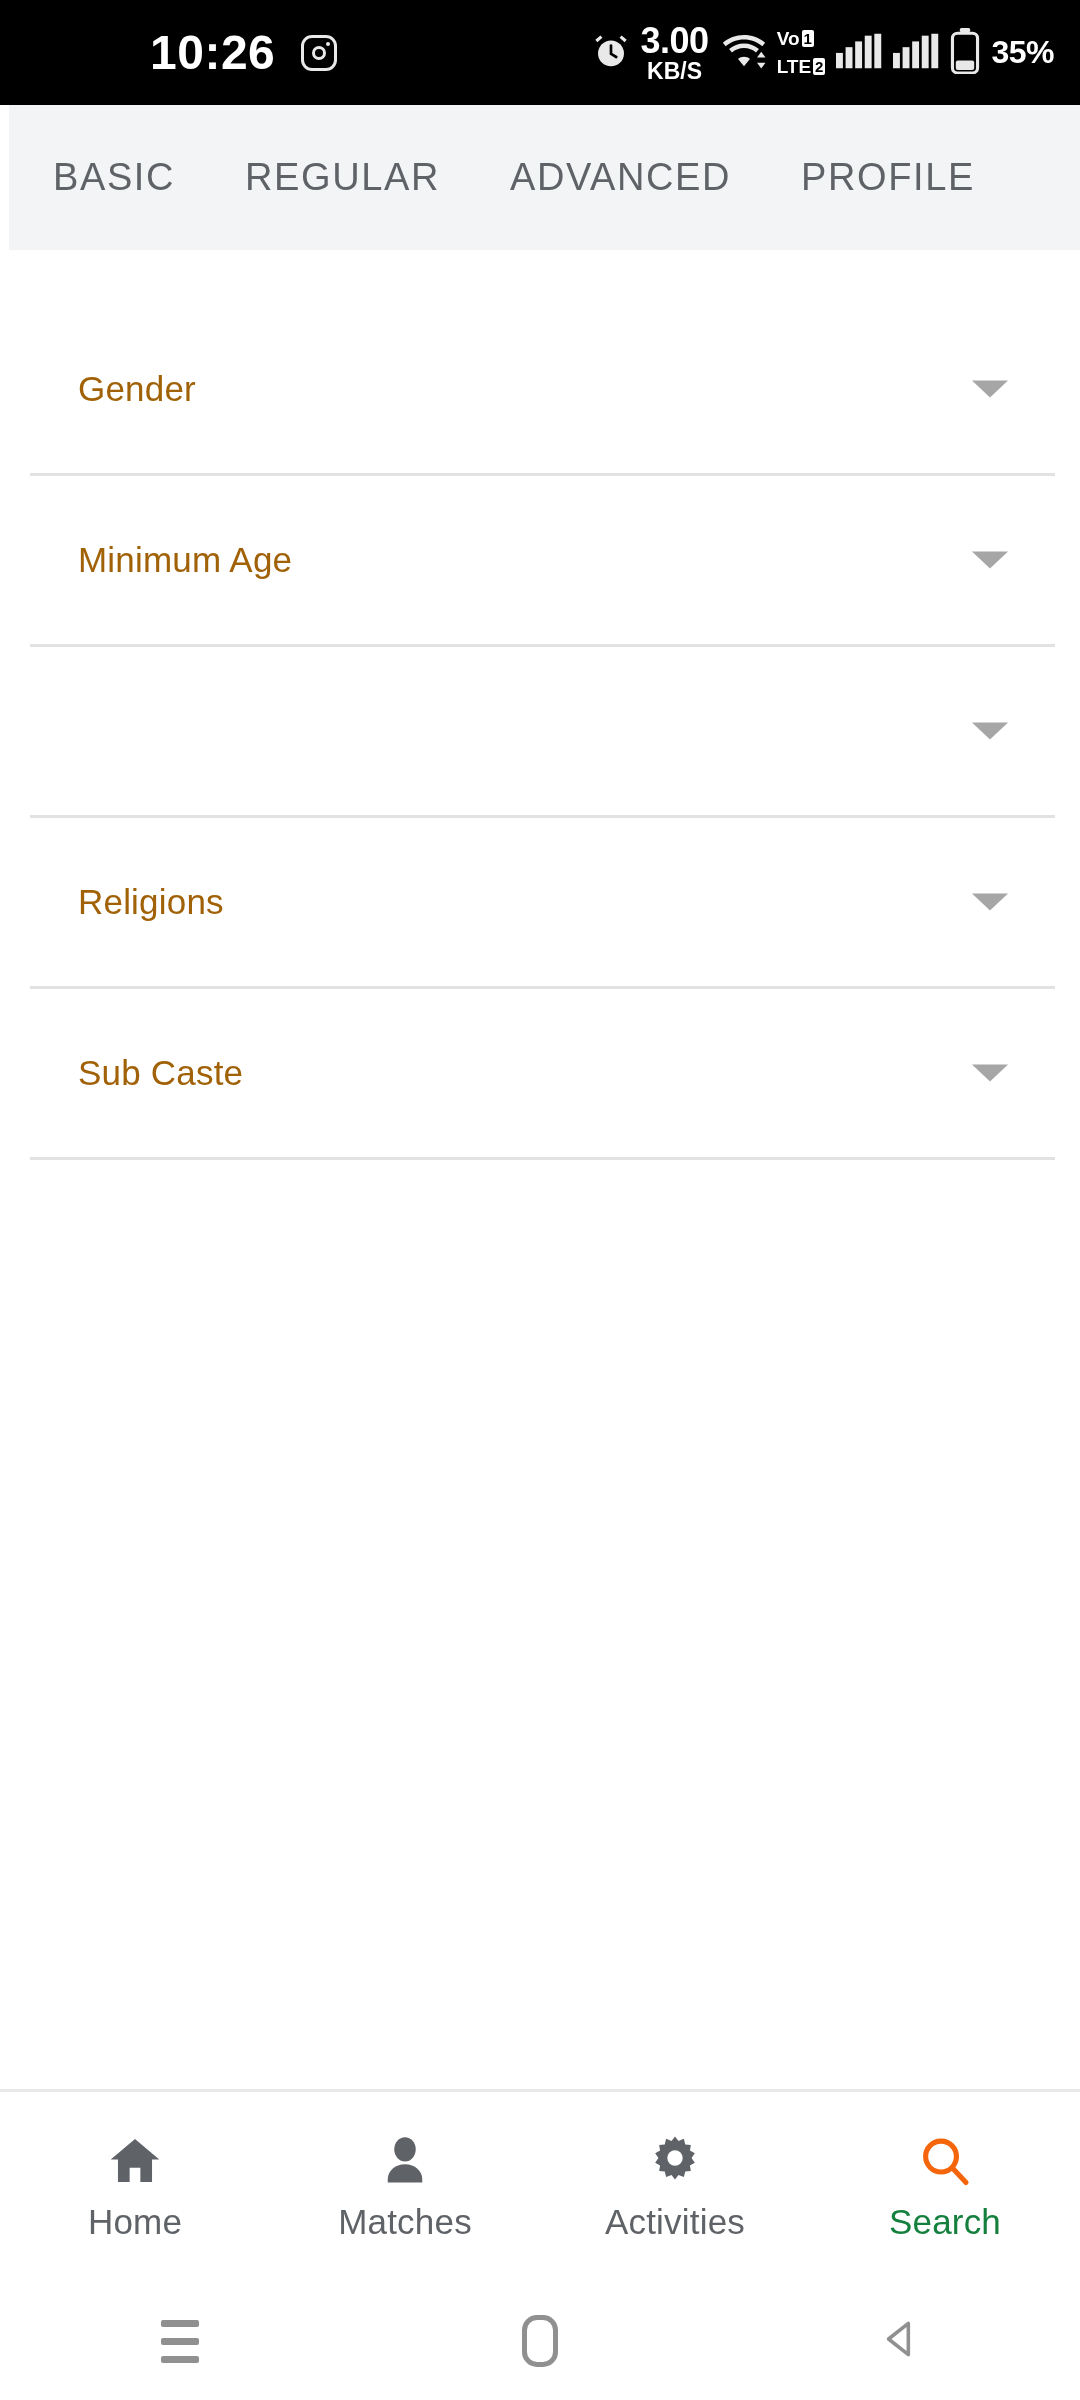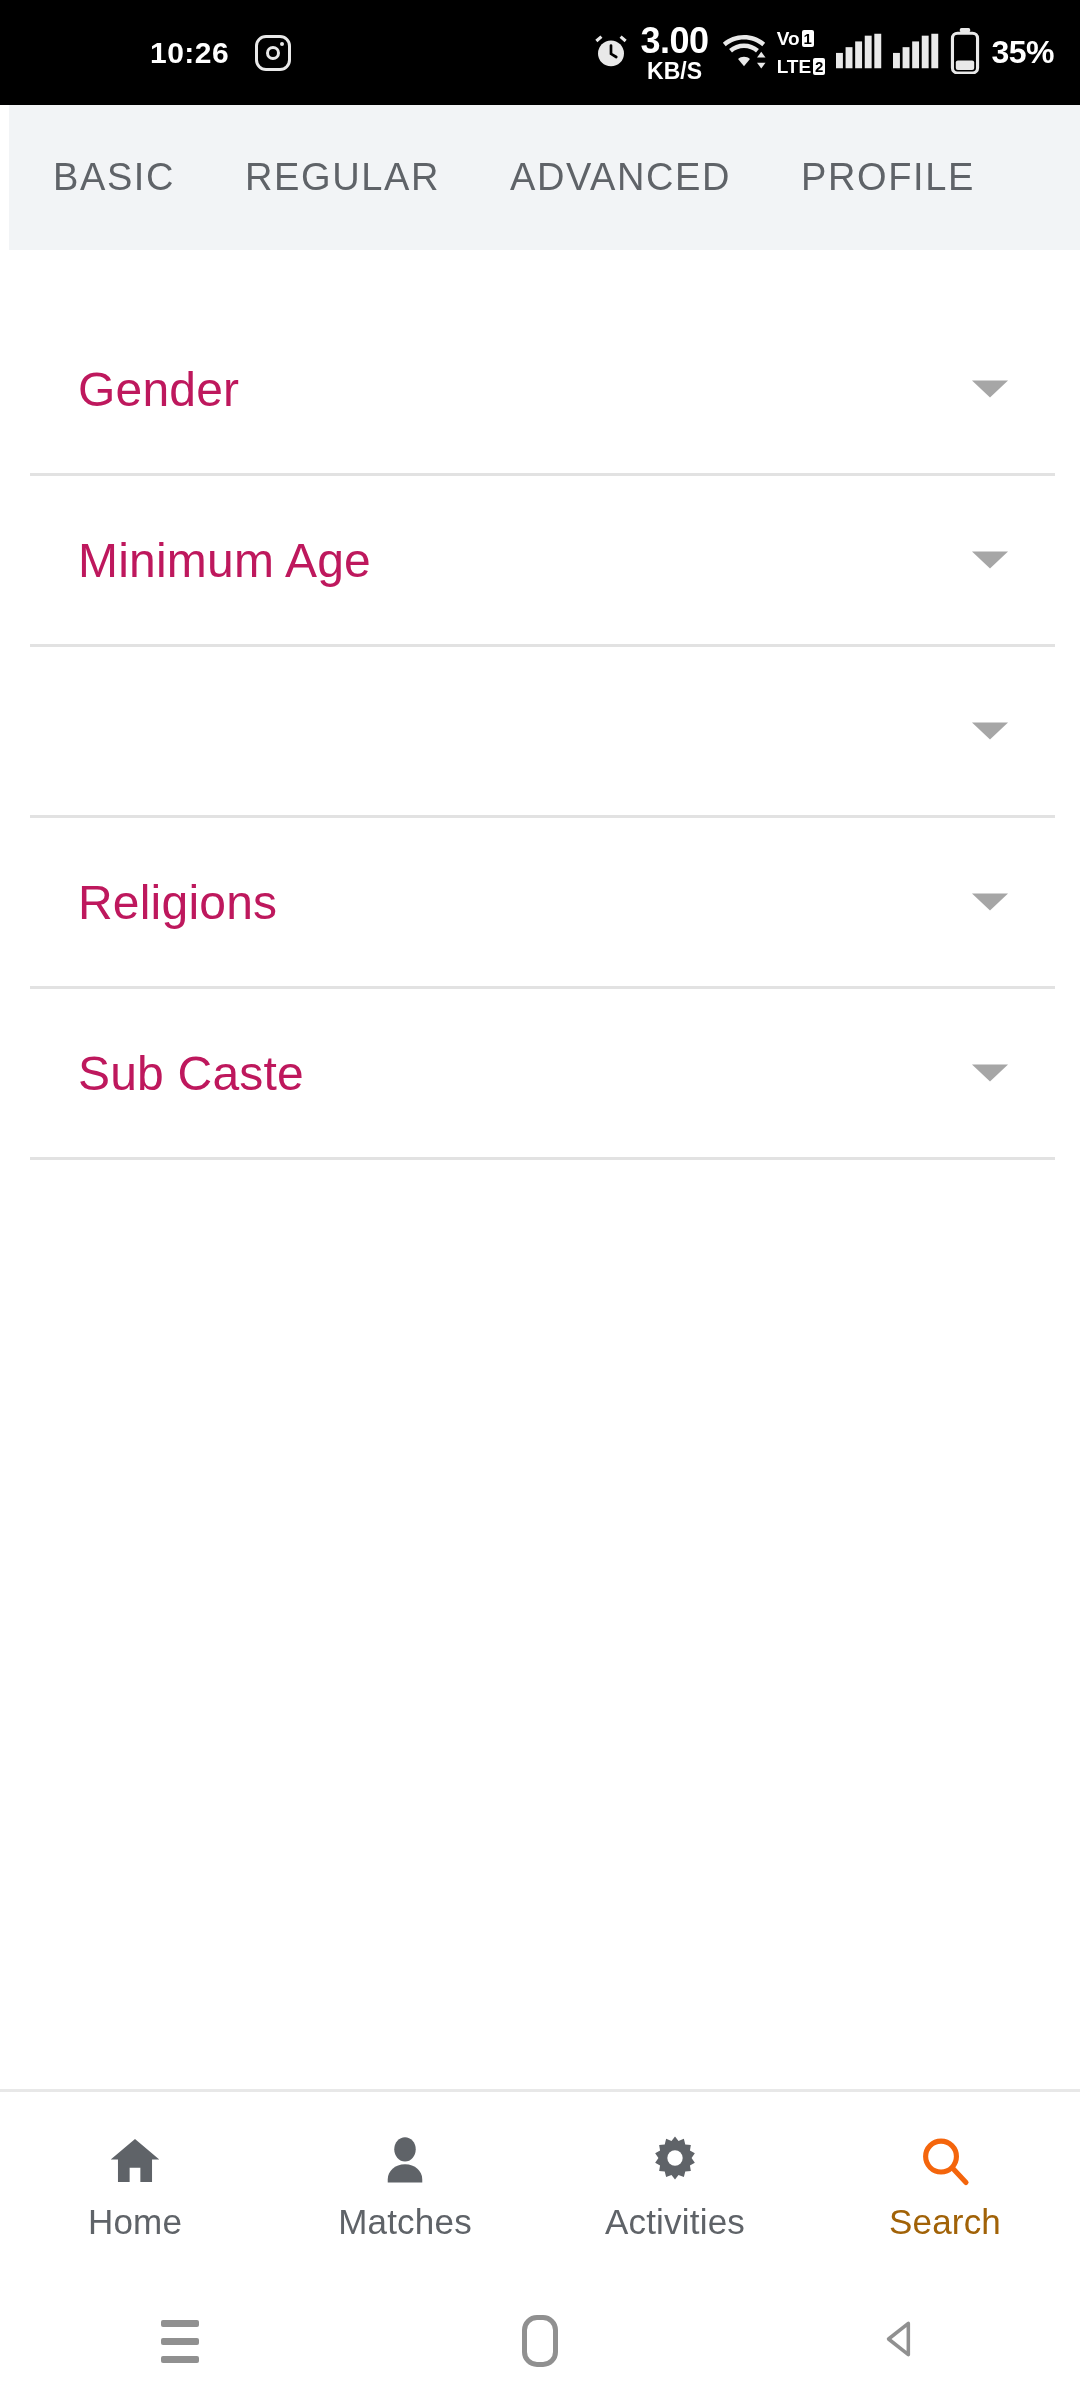--- a/index.html
+++ b/index.html
@@ -35,21 +35,21 @@
     padding: 0 26px 0 0;
     box-sizing: border-box;
   }
   .status-left {
     display: flex;
     align-items: center;
     gap: 26px;
     padding-left: 150px;
   }
   .status-time {
-    font-size: 30px;
+    font-size: 48px;
     font-weight: 700;
     letter-spacing: 0.5px;
     line-height: 1;
   }
   .ig-icon {
     width: 36px;
     height: 36px;
     border: 3.5px solid #e9e9e9;
     border-radius: 11px;
     position: relative;
@@ -163,22 +163,22 @@
   }
   .spinner-row {
     position: relative;
     height: 168px;
     display: flex;
     align-items: center;
     padding: 0 30px;
     box-sizing: border-box;
   }
   .spinner-label {
-    font-size: 48px;
-    color: #be185d;
+    font-size: 35px;
+    color: #a16207;
     font-weight: 400;
     padding-left: 48px;
     letter-spacing: 0.2px;
   }
   .spinner-arrow {
     position: absolute;
     right: 72px;
     top: 50%;
     transform: translateY(-50%);
     width: 0;
@@ -240,21 +240,21 @@
     display: flex;
     align-items: center;
     justify-content: center;
   }
   .nav-icon svg { display: block; }
   .nav-label {
     font-size: 35px;
     color: #5f6368;
     letter-spacing: 0.2px;
   }
-  .nav-item.active .nav-label { color: #a16207; }
+  .nav-item.active .nav-label { color: #15803d; }
 
   
   .system-nav {
     flex: 0 0 auto;
     height: 118px;
     background: #ffffff;
     display: flex;
     align-items: center;
   }
   .sys-btn {

